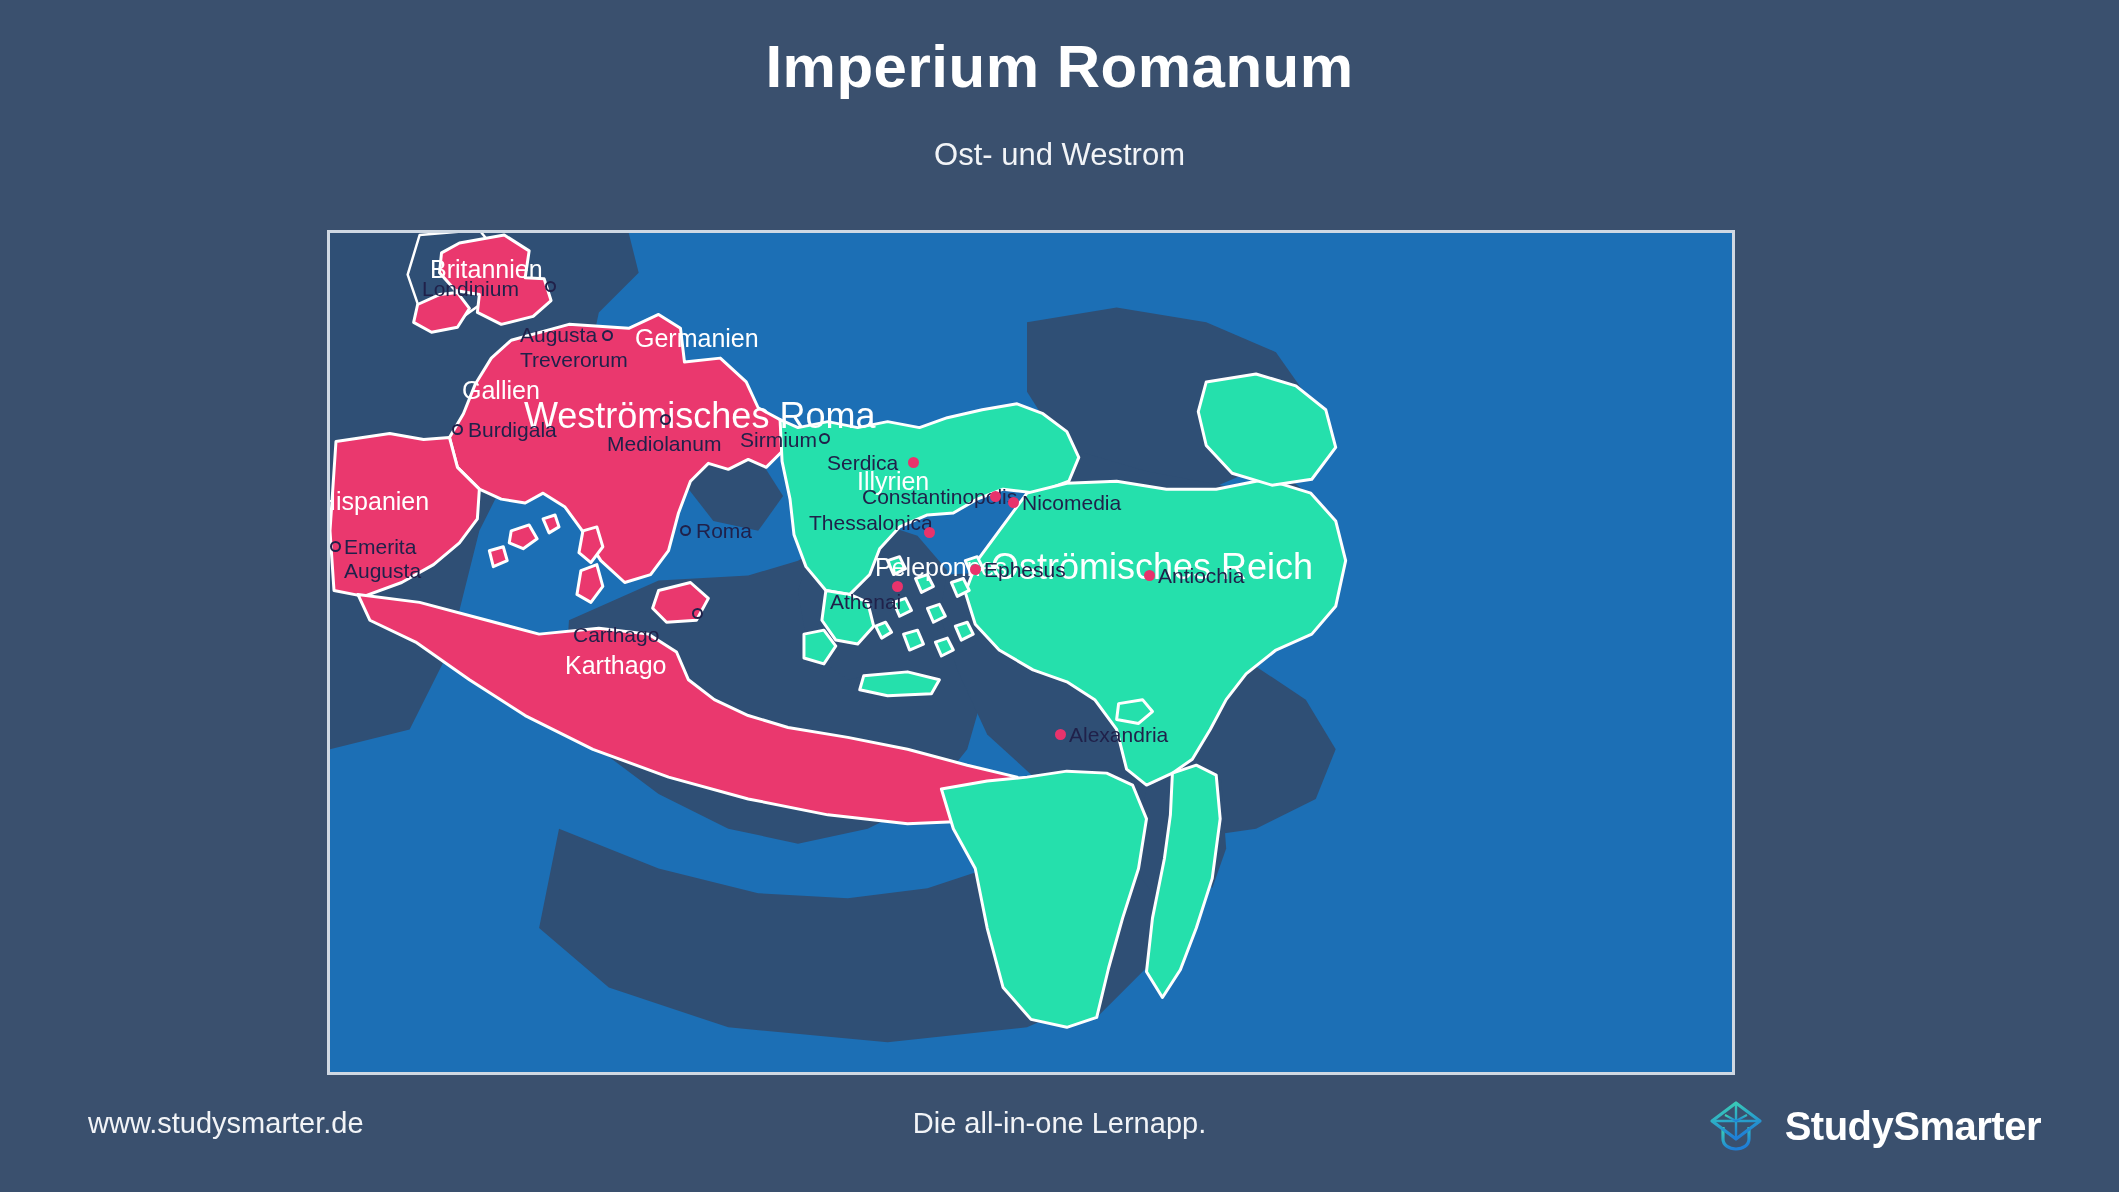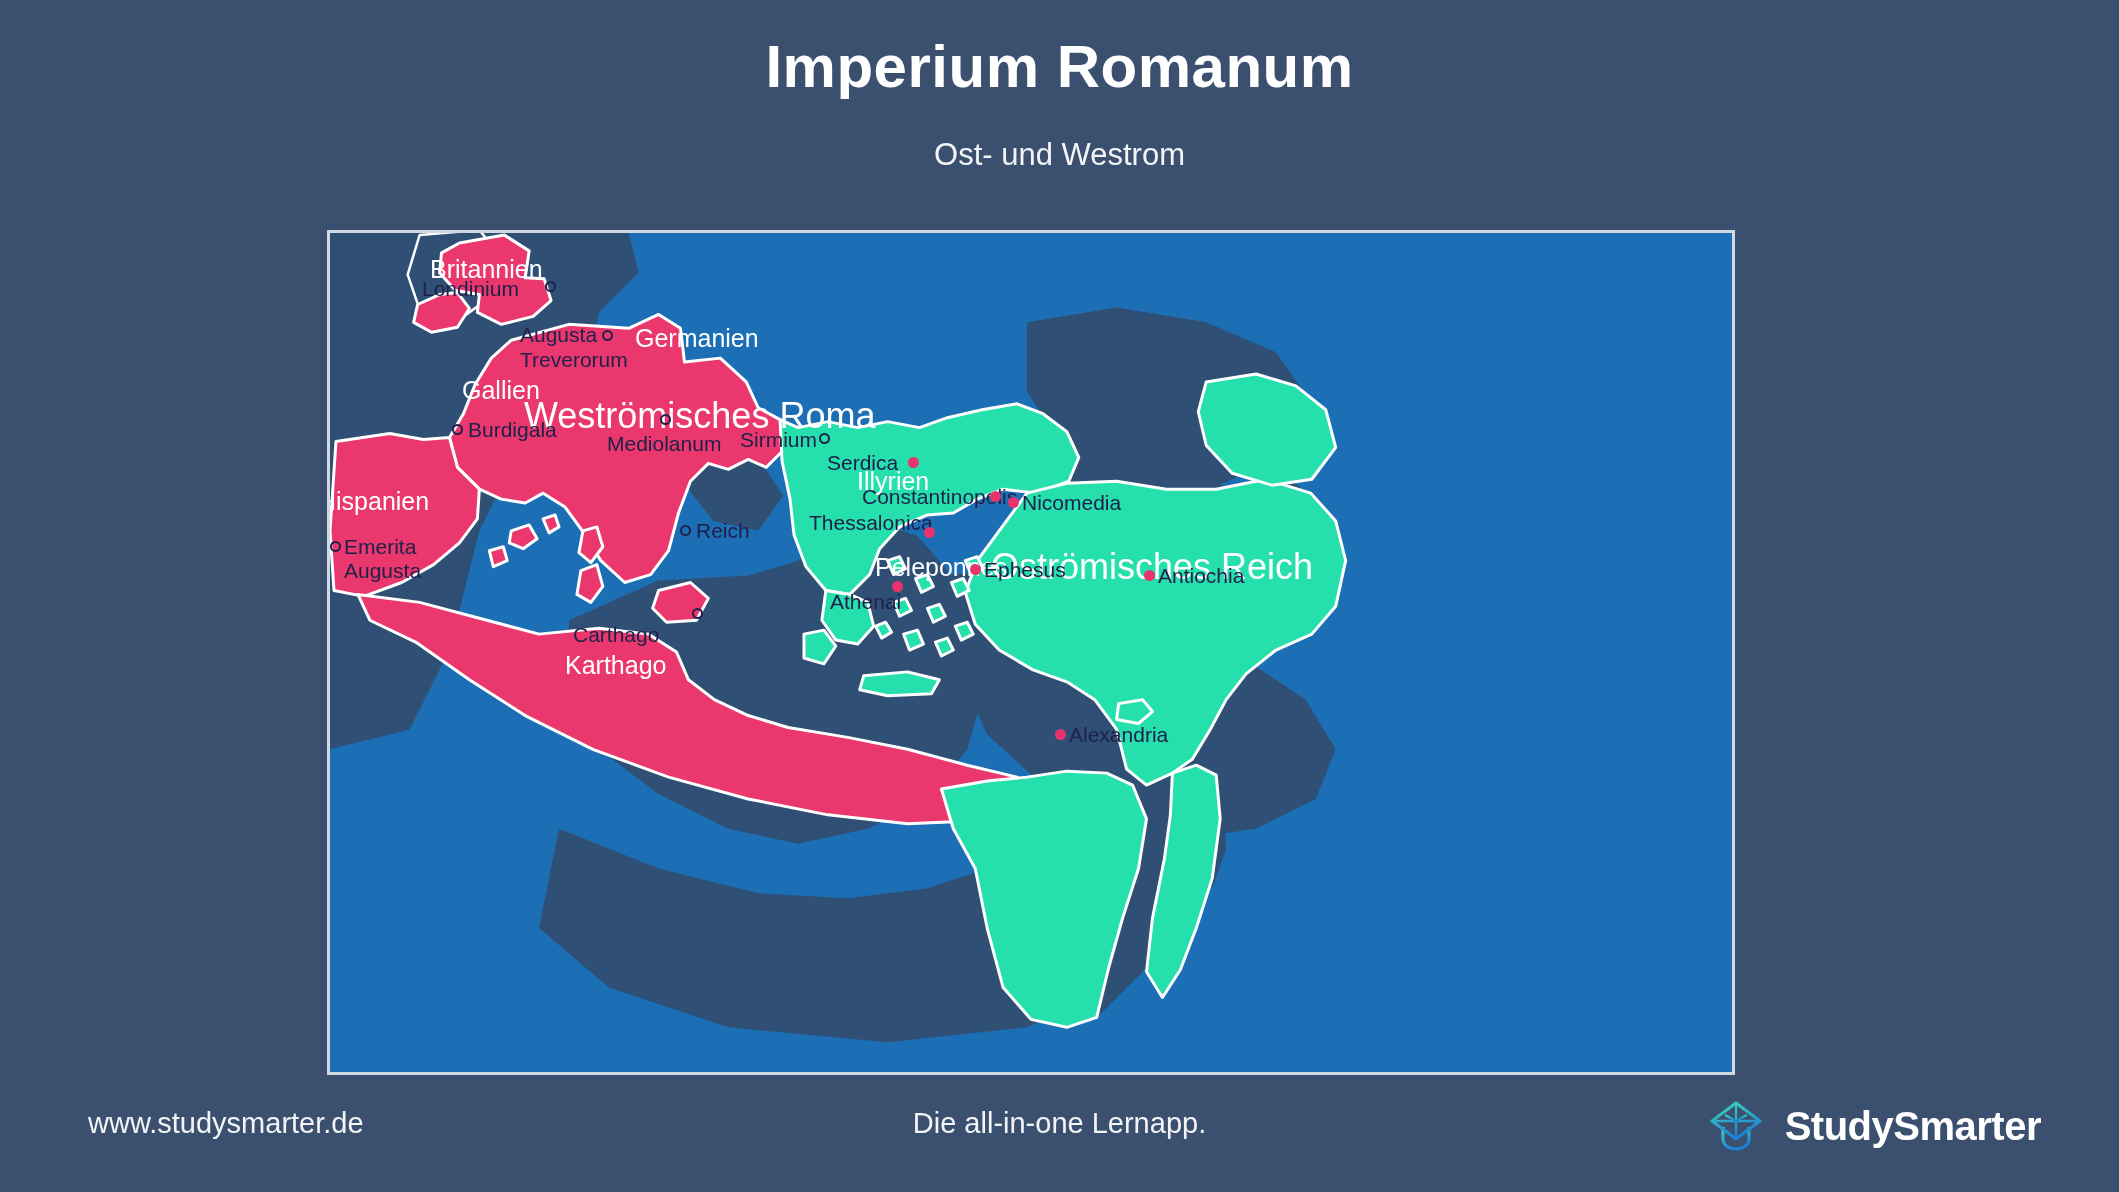--- a/index.html
+++ b/index.html
@@ -268,21 +268,21 @@
   <div class="map-label lbl-city" style="left:277px; top:199px;">Mediolanum</div>
   <span class="dot hollow-dark" style="left:330px; top:181px;"></span>
 
   <div class="map-label lbl-city" style="left:410px; top:195px;">Sirmium</div>
   <span class="dot hollow-dark" style="left:489px; top:200px;"></span>
 
   <div class="map-label lbl-city" style="left:14px; top:302px;">Emerita</div>
   <div class="map-label lbl-city" style="left:14px; top:326px;">Augusta</div>
   <span class="dot hollow-dark" style="left:0px; top:308px;"></span>
 
-  <div class="map-label lbl-city" style="left:366px; top:286px;">Reich</div>
+  <div class="map-label lbl-city" style="left:366px; top:286px;">Roma</div>
   <span class="dot hollow-dark" style="left:350px; top:292px;"></span>
 
   <div class="map-label lbl-city" style="left:243px; top:390px;">Carthago</div>
   <span class="dot hollow-dark" style="left:362px; top:375px;"></span>
 
   <div class="map-label lbl-city" style="left:497px; top:218px;">Serdica</div>
   <span class="dot solid-pink" style="left:578px; top:224px;"></span>
 
   <div class="map-label lbl-city" style="left:532px; top:252px;">Constantinopolis</div>
   <span class="dot solid-pink" style="left:660px; top:258px;"></span>

